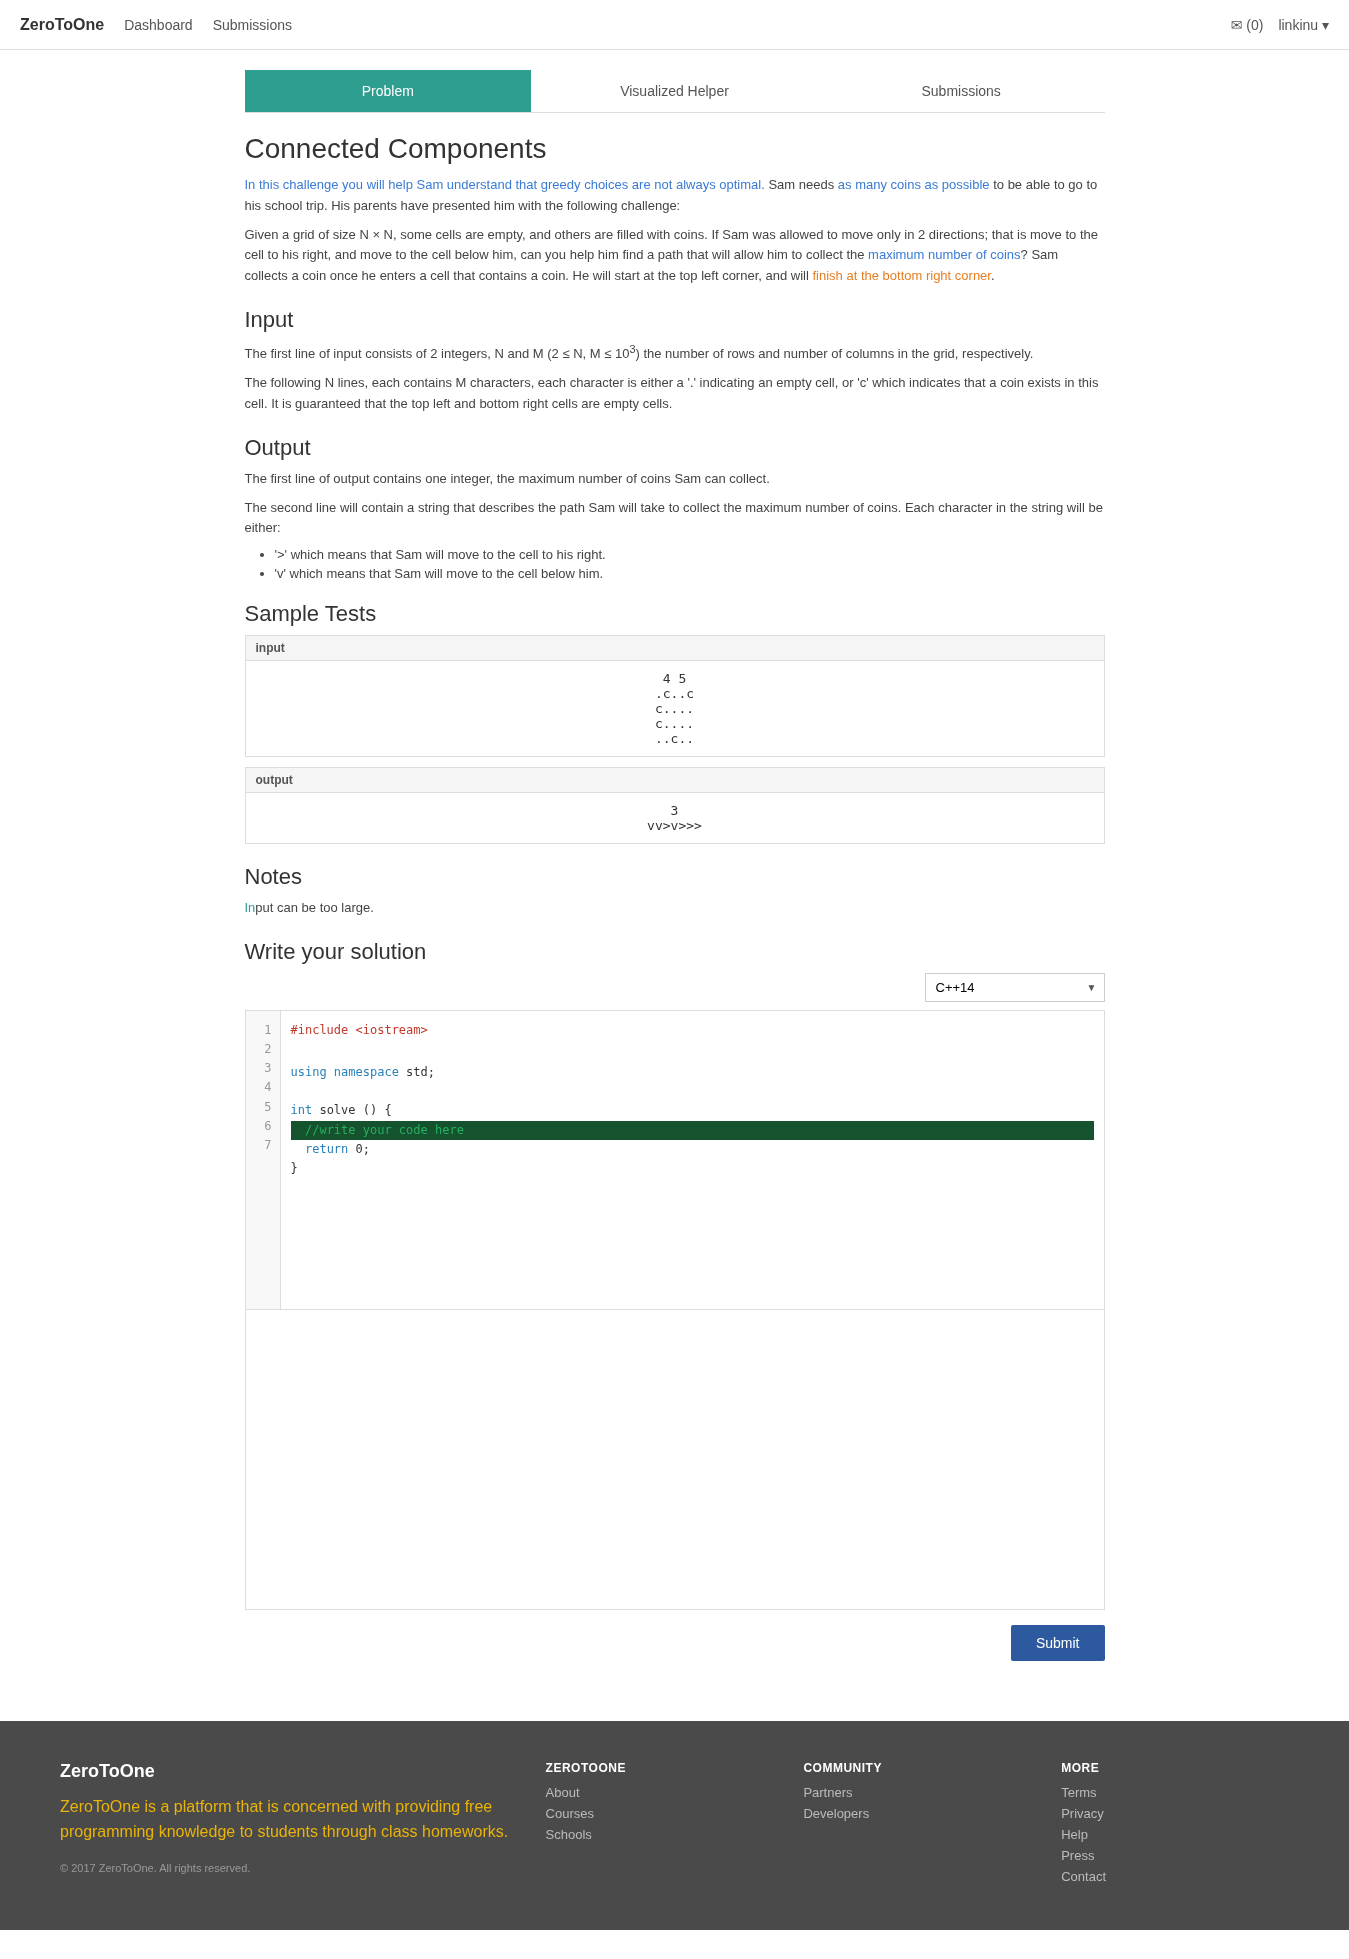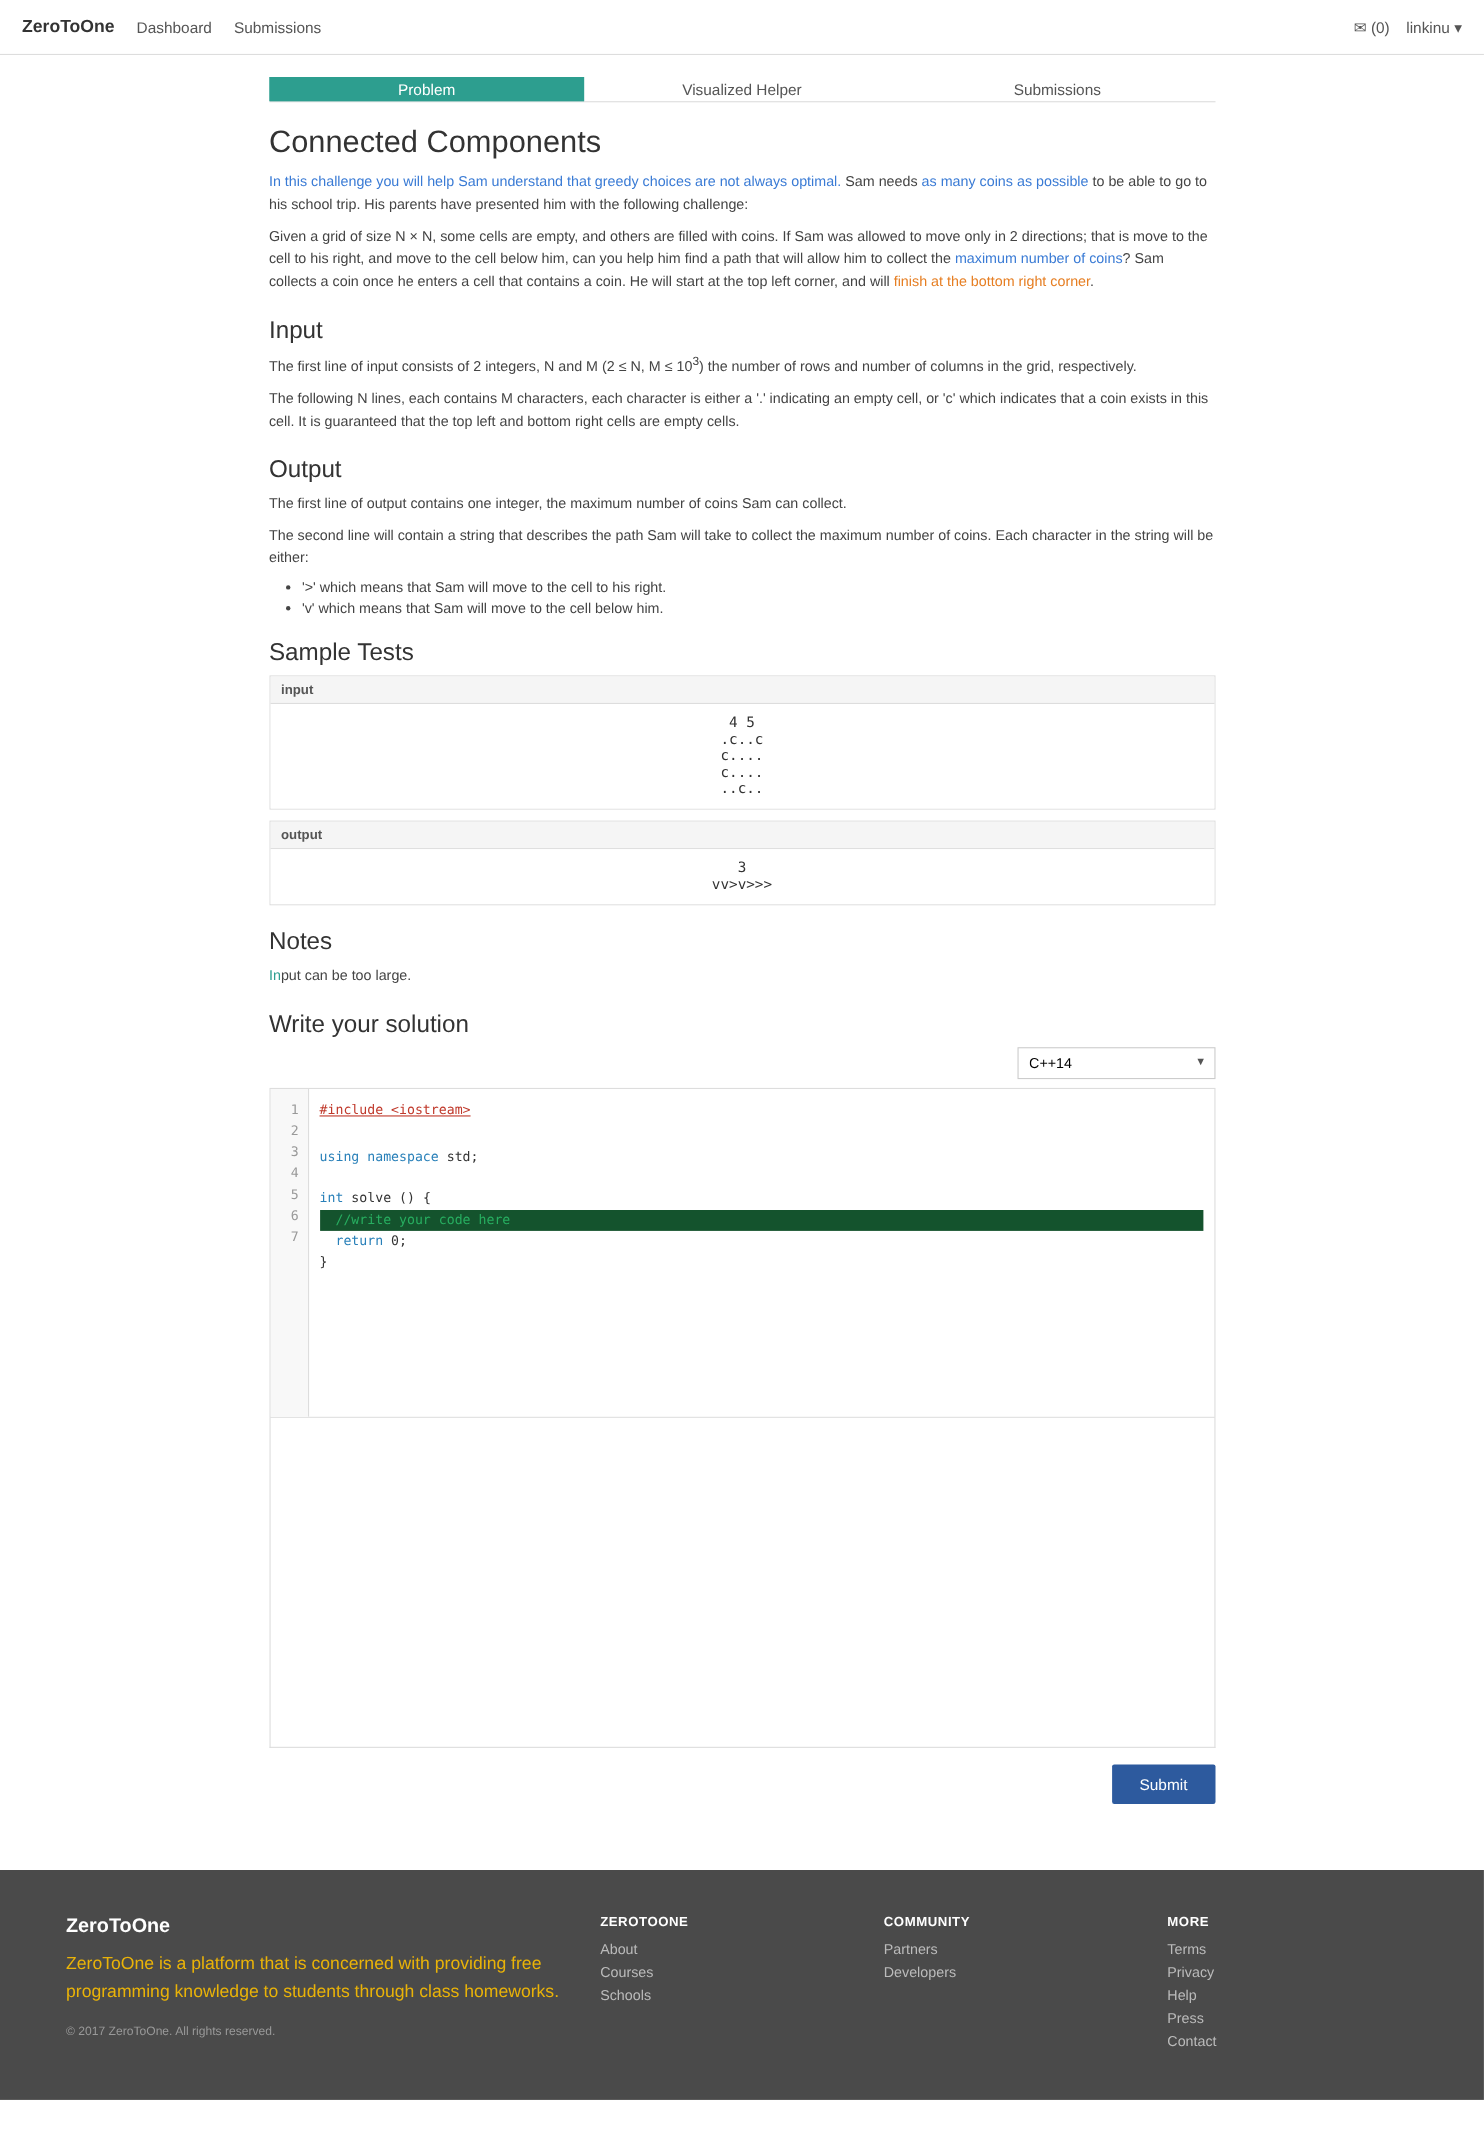--- a/index.html
+++ b/index.html
@@ -16,21 +16,21 @@
     .navbar-link { color: #555; font-size: 14px; text-decoration: none; cursor: pointer; }
     .navbar-right { display: flex; align-items: center; gap: 15px; }
     .navbar-icon { font-size: 14px; color: #555; cursor: pointer; }
 
     
     .content-wrapper { max-width: 900px; margin: 0 auto; padding: 20px; }
 
     
     .tabs { display: flex; border-bottom: 1px solid #ddd; margin-bottom: 20px; }
     .tab {
-      padding: 2px 30px; cursor: pointer; font-size: 14px; color: #555;
+      padding: 12px 30px; cursor: pointer; font-size: 14px; color: #555;
       border: 1px solid transparent; text-align: center; flex: 1;
     }
     .tab.active {
       background: #2d9e8f; color: #fff; border-color: #2d9e8f;
     }
 
     
     h1.problem-title { font-size: 28px; font-weight: normal; margin: 20px 0 10px; }
     h2.section-title { font-size: 22px; font-weight: normal; margin: 20px 0 8px; }
     p.problem-text { font-size: 13px; line-height: 1.6; margin-bottom: 8px; color: #444; }
@@ -70,21 +70,21 @@
       min-height: 300px; overflow: auto; background: #fff;
       display: flex;
     }
     .line-numbers {
       padding: 10px 8px; background: #f8f8f8; color: #999; font-size: 12px;
       text-align: right; border-right: 1px solid #ddd; user-select: none;
       line-height: 1.6; min-width: 35px;
     }
     .code-content { padding: 10px; flex: 1; line-height: 1.6; }
     .code-line { display: flex; align-items: baseline; }
-    .kw-include { color: #c0392b; text-decoration: underline; }
+    .kw-include { color: #c0392b; }
     .kw-namespace { color: #2980b9; }
     .kw-using { color: #2980b9; margin-top: 23px; }
     .kw-int { color: #2980b9; }
     .kw-return { color: #2980b9; }
     .highlight-line { background: #14532d; display: block; }
     .comment { color: #27ae60; }
 
     .submit-row { display: flex; justify-content: flex-end; margin-top: 15px; }
     .submit-btn {
       background: #2d5a9e; color: #fff; border: none; padding: 10px 25px;

